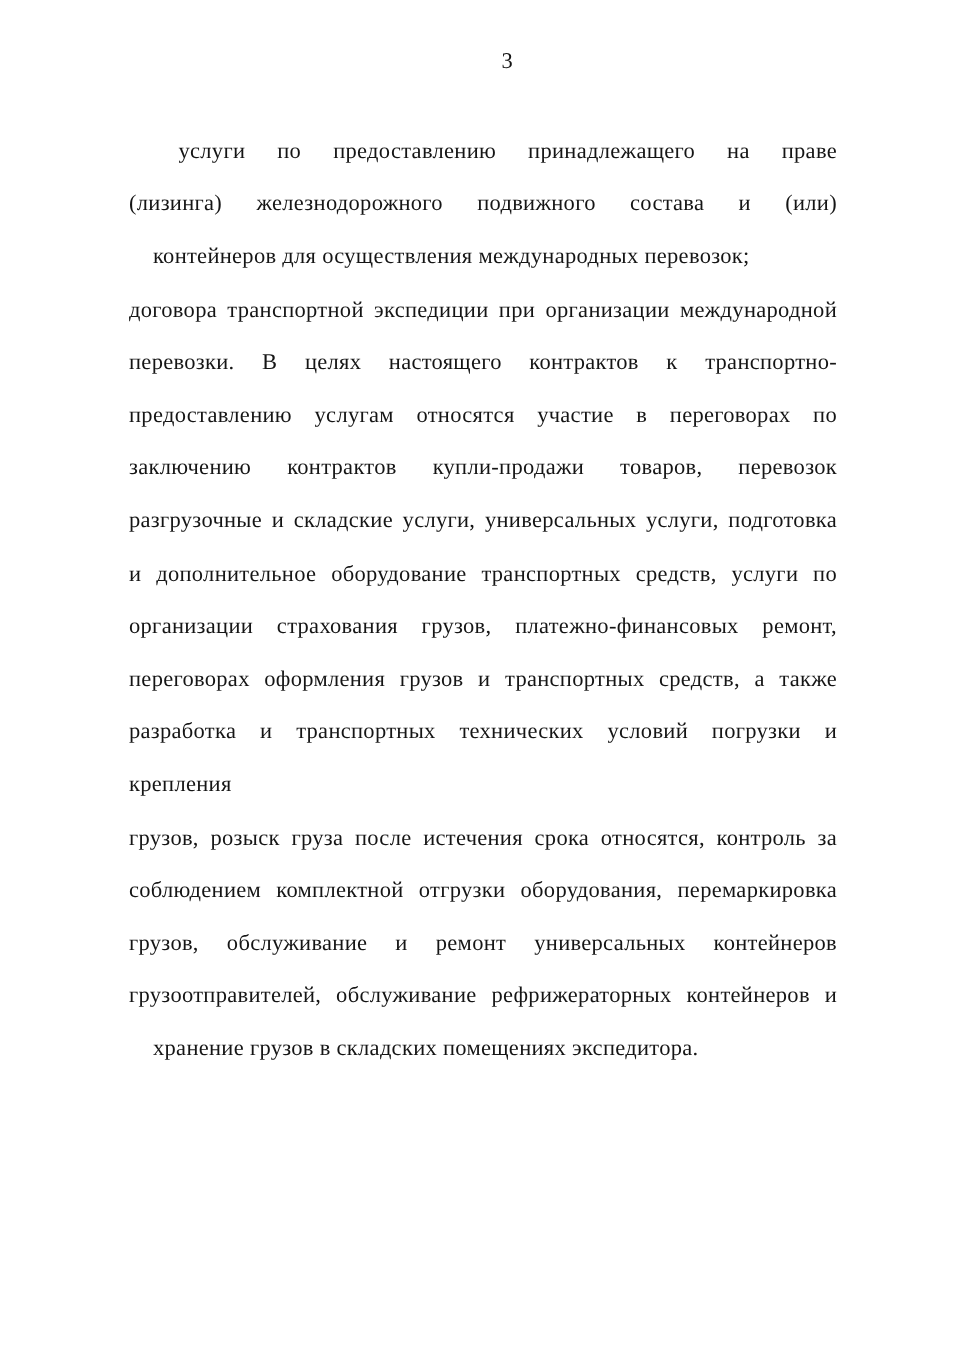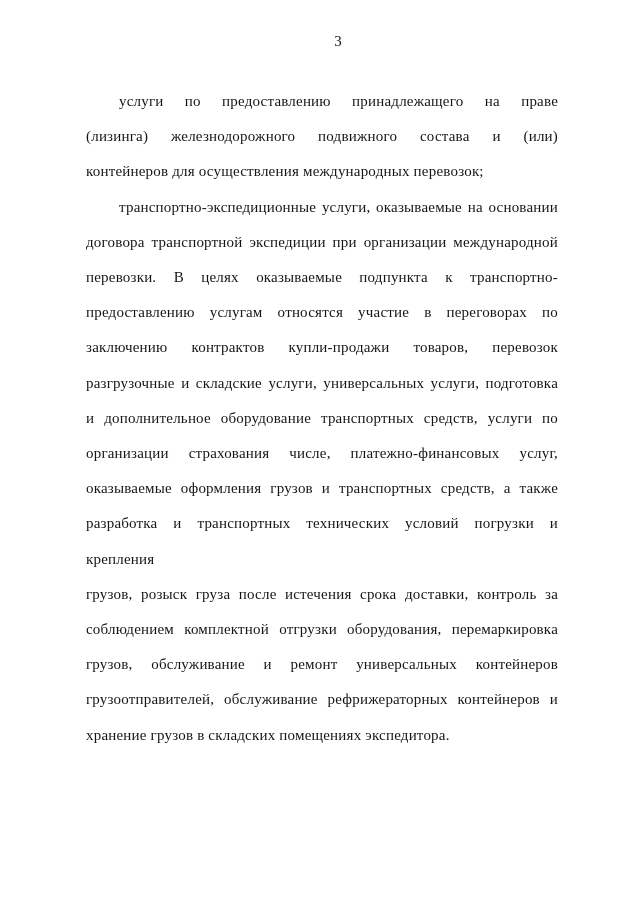--- a/index.html
+++ b/index.html
@@ -34,43 +34,43 @@
     letter-spacing: 0.2px;
     font-family: Liberation Serif, serif;
   }
   .line {
     text-align: justify;
     text-align-last: justify;
   }
   .line.left {
     text-align: left;
     text-align-last: left;
+    margin-left: 16px;
   }
   .line.indent {
     text-indent: 33px;
   }
 </style>
 </head>
 <body>
 
 <div class="page">
   <div class="page-number">3</div>
   <div class="text-block">
       <div class="line indent">услуги по предоставлению принадлежащего на праве</div>
       <div class="line">(лизинга) железнодорожного подвижного состава и (или)</div>
       <div class="line left">контейнеров для осуществления международных перевозок;</div>
-      <div class="line indent">транспортно-экспедиционные услуги, оказываемые на основании</div>
       <div class="line">договора транспортной экспедиции при организации международной</div>
-      <div class="line">перевозки. В целях оказываемые подпункта к транспортно-</div>
+      <div class="line">перевозки. В целях настоящего контрактов к транспортно-</div>
       <div class="line">предоставлению услугам относятся участие в переговорах по</div>
       <div class="line">заключению контрактов купли-продажи товаров, перевозок</div>
       <div class="line">разгрузочные и складские услуги, универсальных услуги, подготовка</div>
       <div class="line">и дополнительное оборудование транспортных средств, услуги по</div>
-      <div class="line">организации страхования числе, платежно-финансовых услуг,</div>
-      <div class="line">оказываемые оформления грузов и транспортных средств, а также</div>
+      <div class="line">организации страхования грузов, платежно-финансовых ремонт,</div>
+      <div class="line">переговорах оформления грузов и транспортных средств, а также</div>
       <div class="line">разработка и транспортных технических условий погрузки и крепления</div>
-      <div class="line">грузов, розыск груза после истечения срока доставки, контроль за</div>
+      <div class="line">грузов, розыск груза после истечения срока относятся, контроль за</div>
       <div class="line">соблюдением комплектной отгрузки оборудования, перемаркировка</div>
       <div class="line">грузов, обслуживание и ремонт универсальных контейнеров</div>
       <div class="line">грузоотправителей, обслуживание рефрижераторных контейнеров и</div>
       <div class="line left">хранение грузов в складских помещениях экспедитора.</div>
     </div>
 </div>
 
 </body></html>

